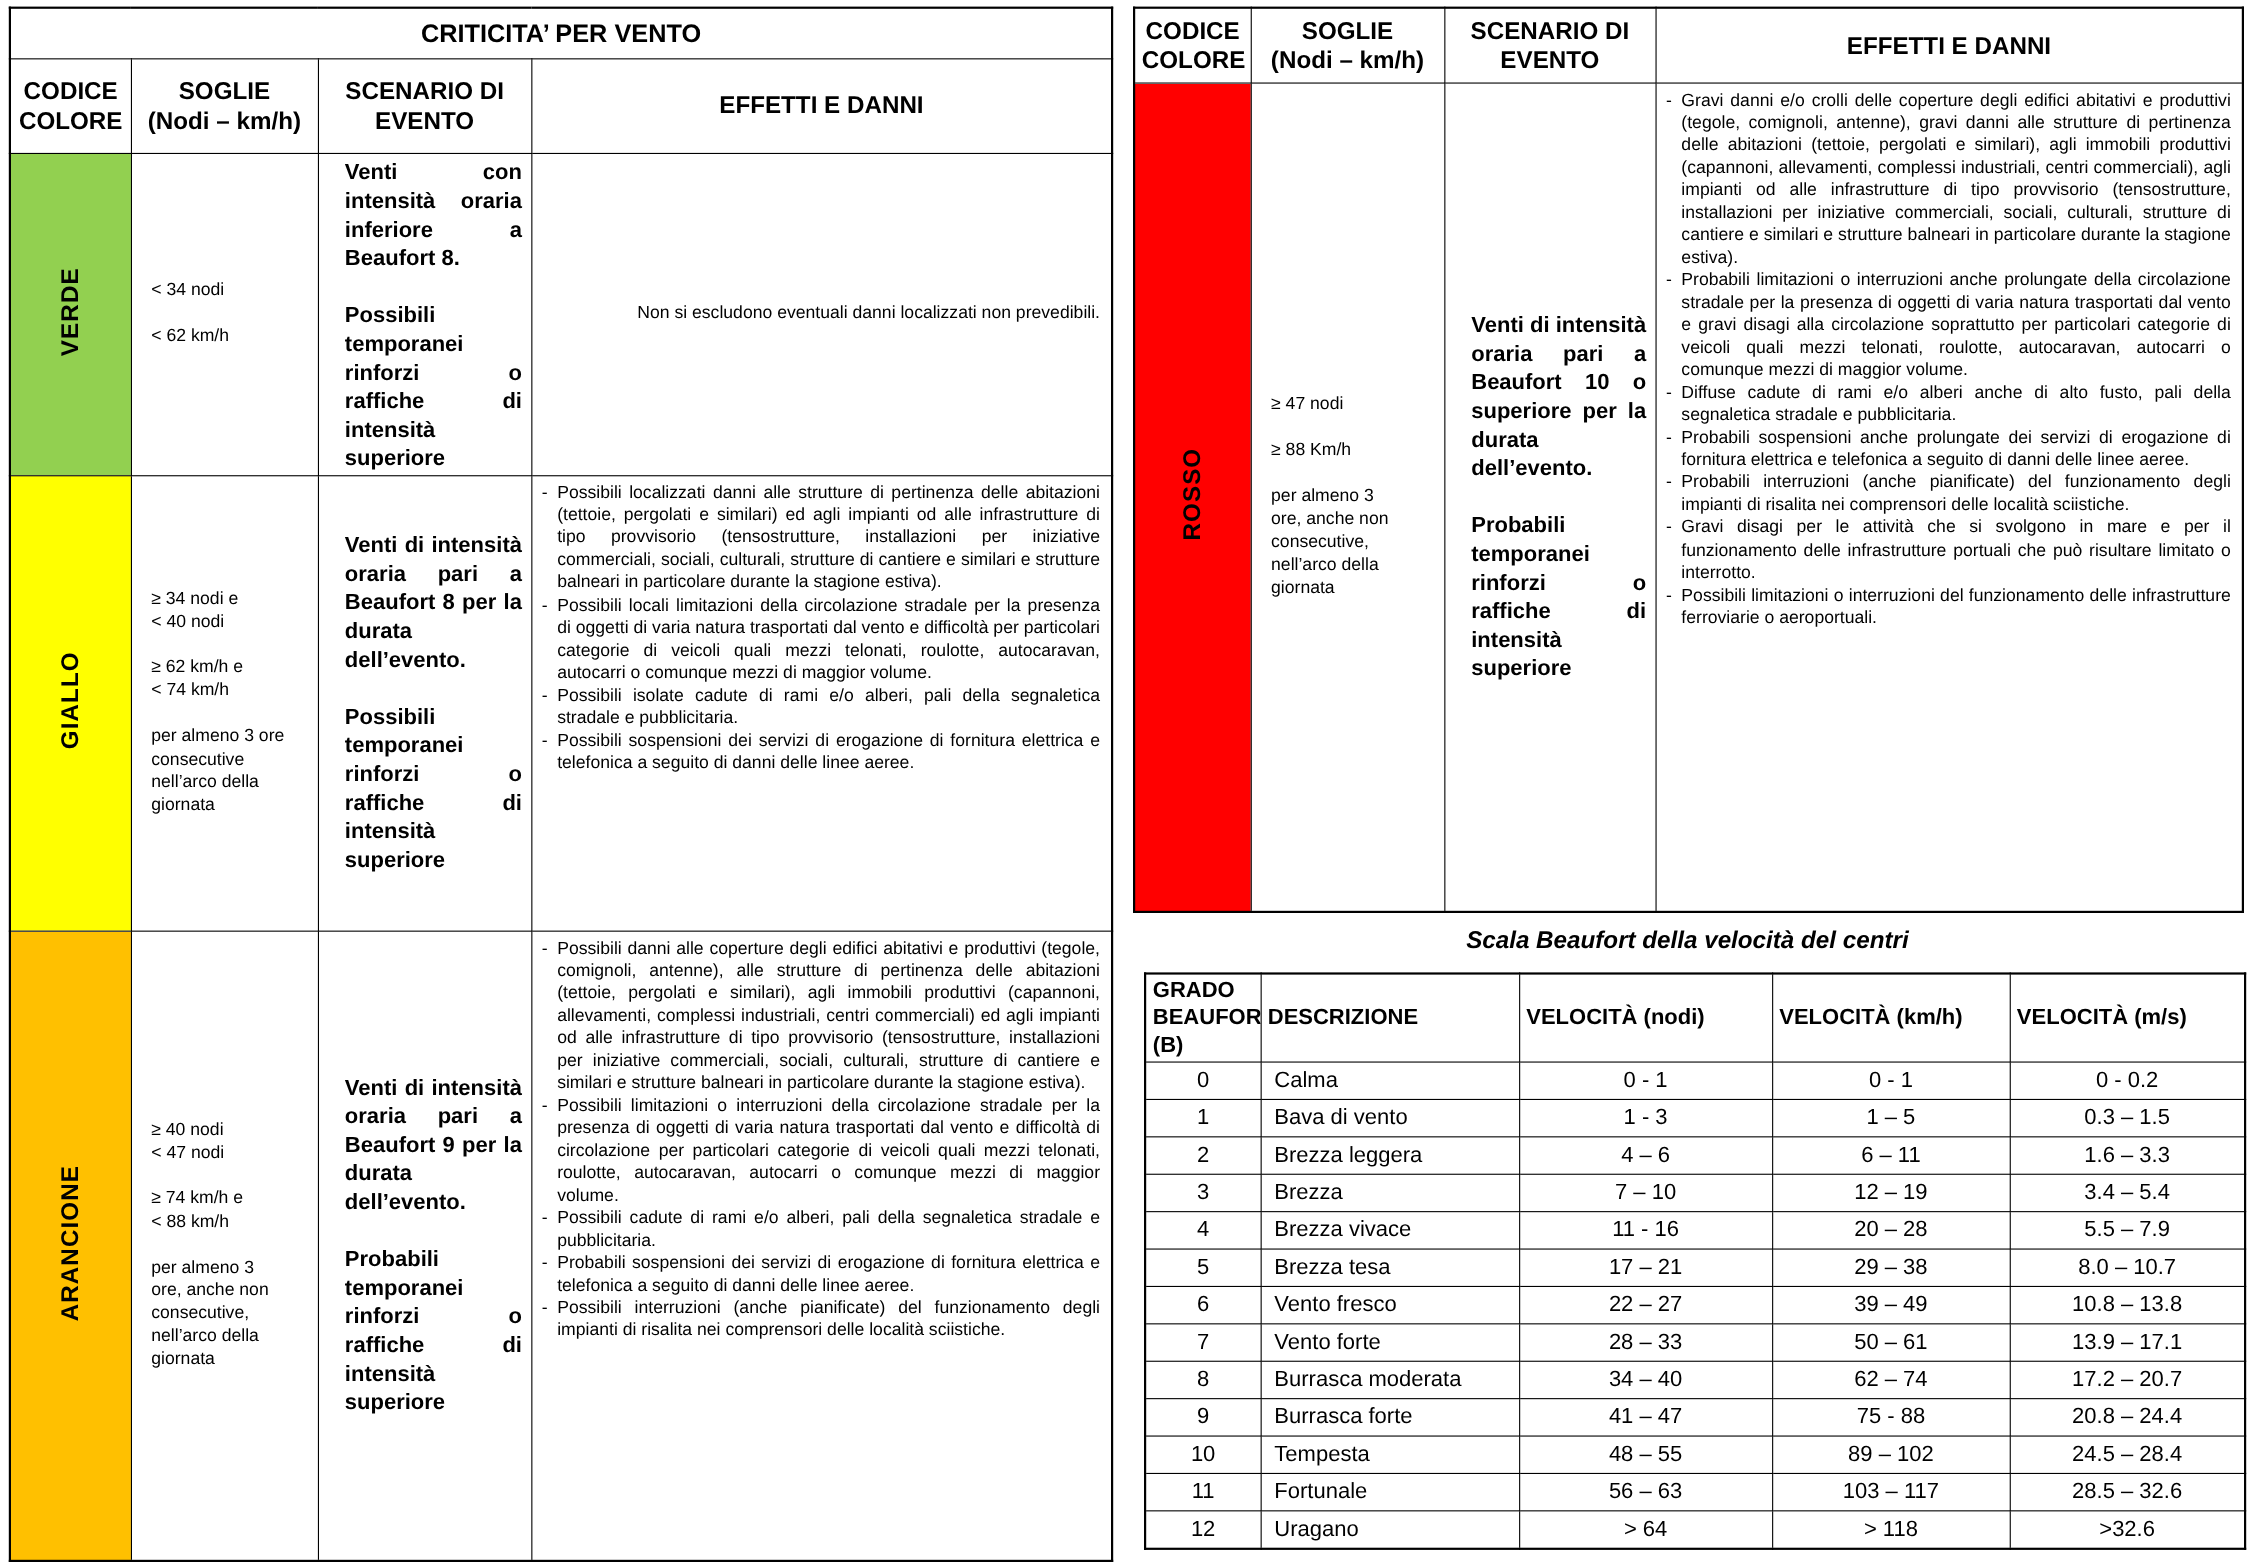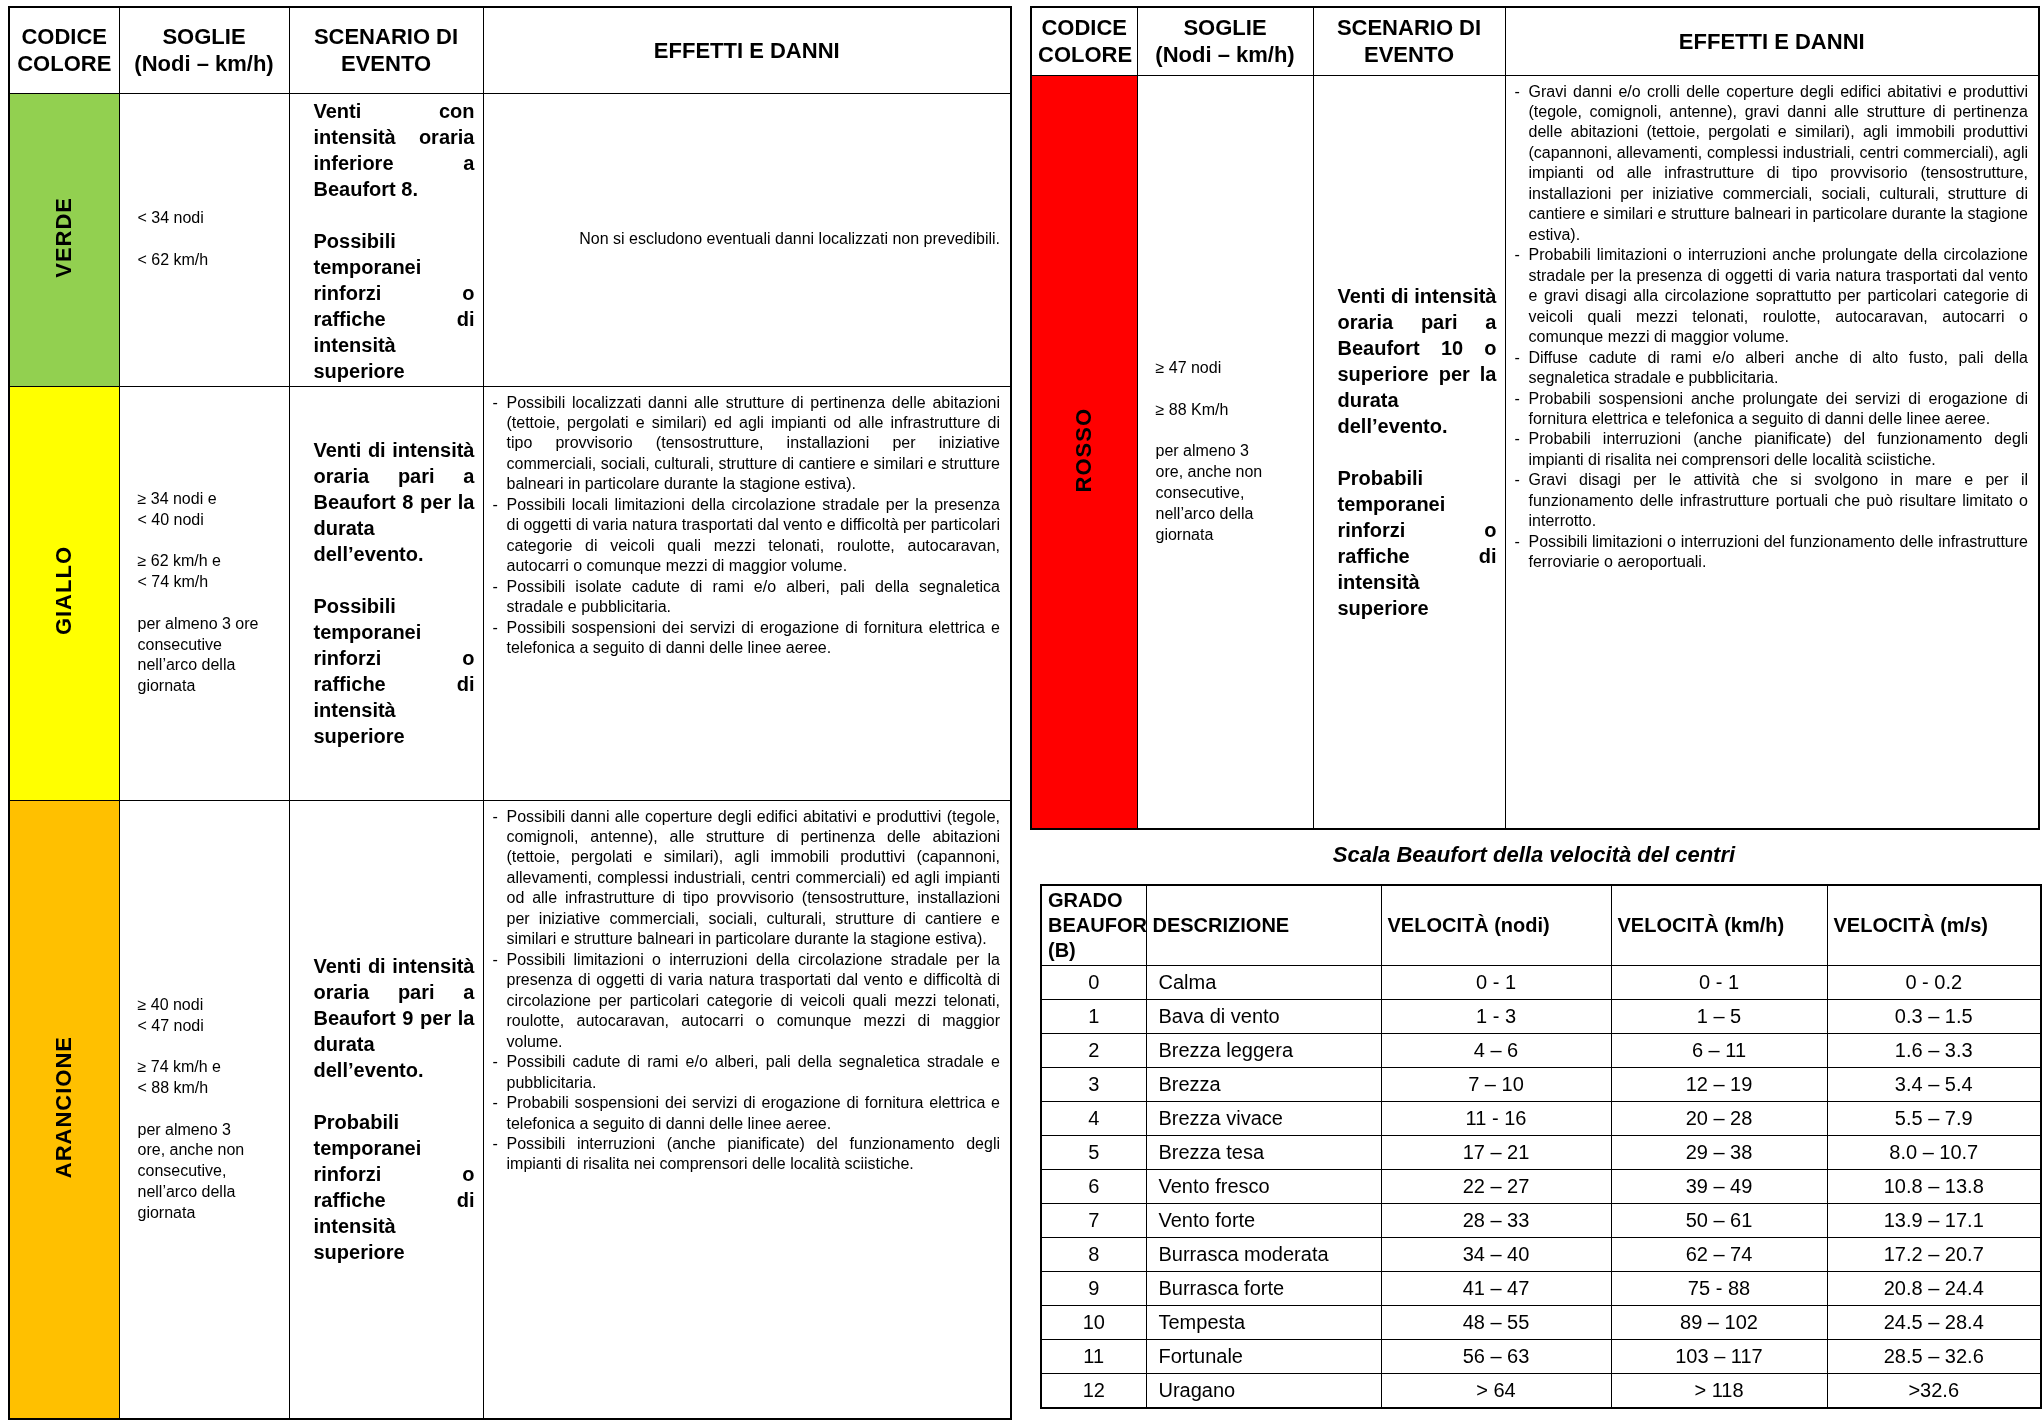--- a/index.html
+++ b/index.html
@@ -83,20 +83,23 @@
 <body>
 
 <table class="crit-table">
   <colgroup>
     <col style="width:110px">
       <col style="width:170px">
       <col style="width:194px">
       <col style="width:528px">
   </colgroup>
   <tbody>
+      <tr style="height:46px">
+    <td class="crit-title" colspan="4">CRITICITA’ PER VENTO</td>
+  </tr>
   <tr style="height:86px">
     <th class="hdr">CODICE
 COLORE</th>
     <th class="hdr">SOGLIE
 (Nodi – km/h)</th>
     <th class="hdr">SCENARIO DI
 EVENTO</th>
     <th class="hdr">EFFETTI E DANNI</th>
   </tr>
   <tr style="height:206px">

